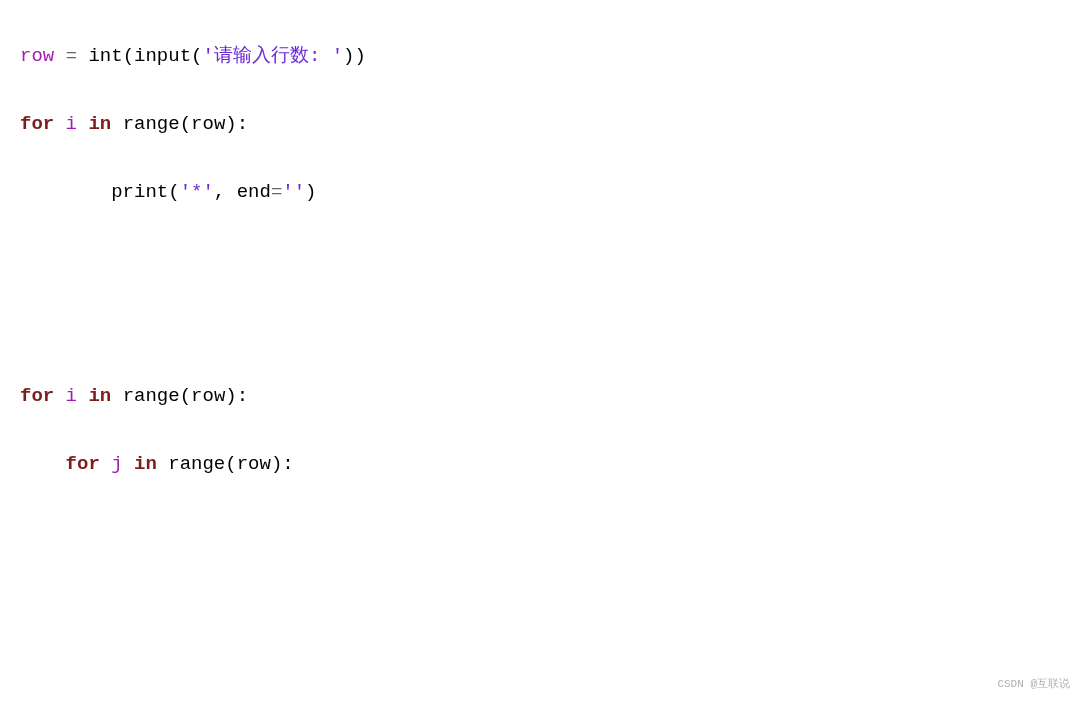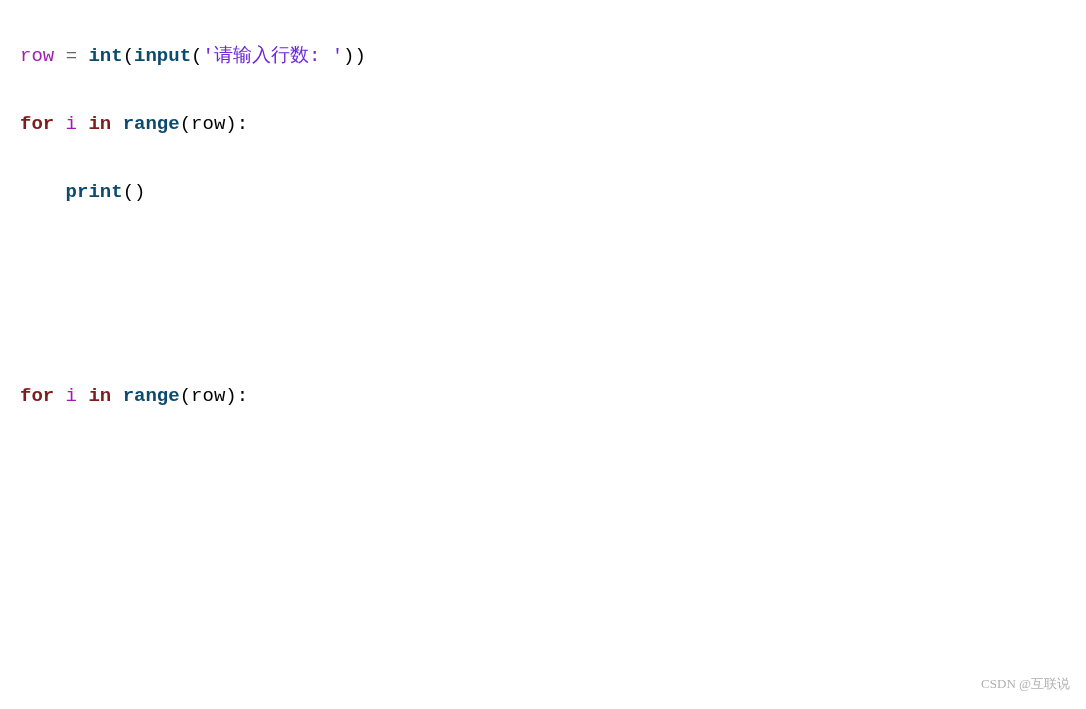--- a/index.html
+++ b/index.html
@@ -20,45 +20,46 @@
       overflow: hidden;
     }
     .code-container {
       white-space: pre;
     }
     .line {
       display: block;
       min-height: 34px;
     }
     .k { color: #7f1d1d; font-weight: bold; }
-    .nb { color: #0c4a6e; font-weight: bold; }
+    .nb { color: #000000; }
     .n { color: #a21caf; text-align: right; }
     .o { color: #666666; }
     .p { color: #000000; }
     .s { color: #6d28d9; }
     .m { color: #666666; }
     .watermark {
       position: absolute;
       bottom: 8px;
       right: 16px;
-      font-size: 13px;
+      font-size: 11px;
       color: rgba(120, 120, 120, 0.6);
-      font-family: Liberation Serif, serif;
+      font-family: Liberation Mono, monospace;
     }
   </style>
 </head>
 <body>
 
 <div class="code-container">
 <span class="line"><span class="n">row</span><span> </span><span class="o">=</span><span> </span><span class="nb">int</span><span class="p">(</span><span class="nb">input</span><span class="p">(</span><span class="s">'请输入行数: '</span><span class="p">))</span></span>
 <span class="line"><span class="k">for</span><span class="n"> i </span><span class="k">in</span><span> </span><span class="nb">range</span><span class="p">(row):</span></span>
-<span class="line"><span>    </span><span class="nb">print</span><span class="p">()</span></span>
+<span class="line"><span>        </span><span class="nb">print</span><span class="p">(</span><span class="s">'*'</span><span class="p">, end</span><span class="o">=</span><span class="s">''</span><span class="p">)</span></span>
 <span class="line"> </span>
 <span class="line"> </span>
 <span class="line"><span class="k">for</span><span class="n"> i </span><span class="k">in</span><span> </span><span class="nb">range</span><span class="p">(row):</span></span>
+<span class="line"><span>    </span><span class="k">for</span><span class="n"> j </span><span class="k">in</span><span> </span><span class="nb">range</span><span class="p">(row):</span></span>
 
 
 
 
 
 
 
 
 
 

